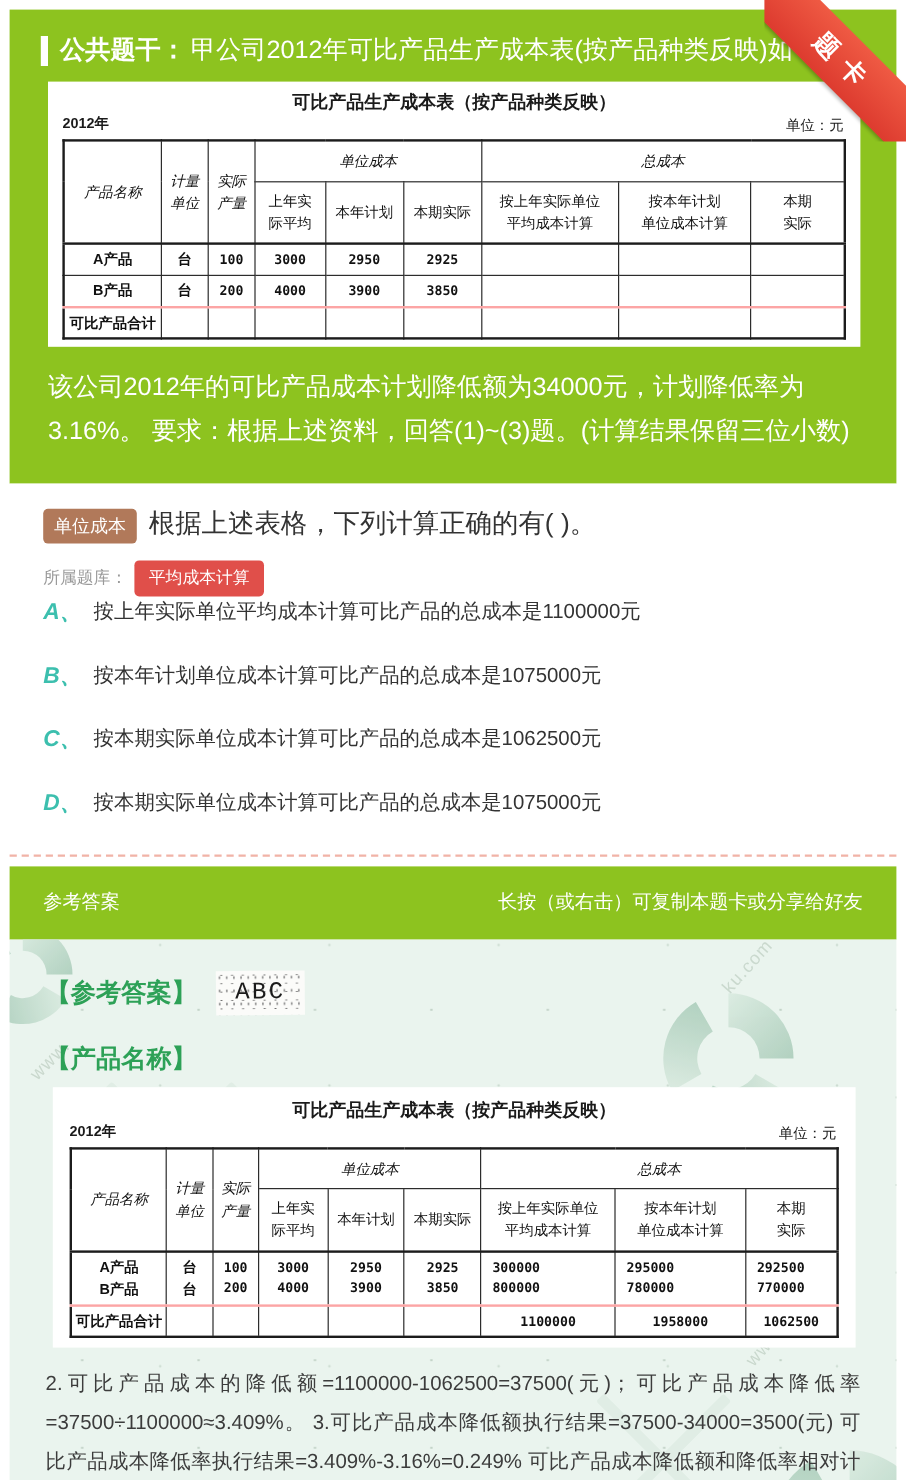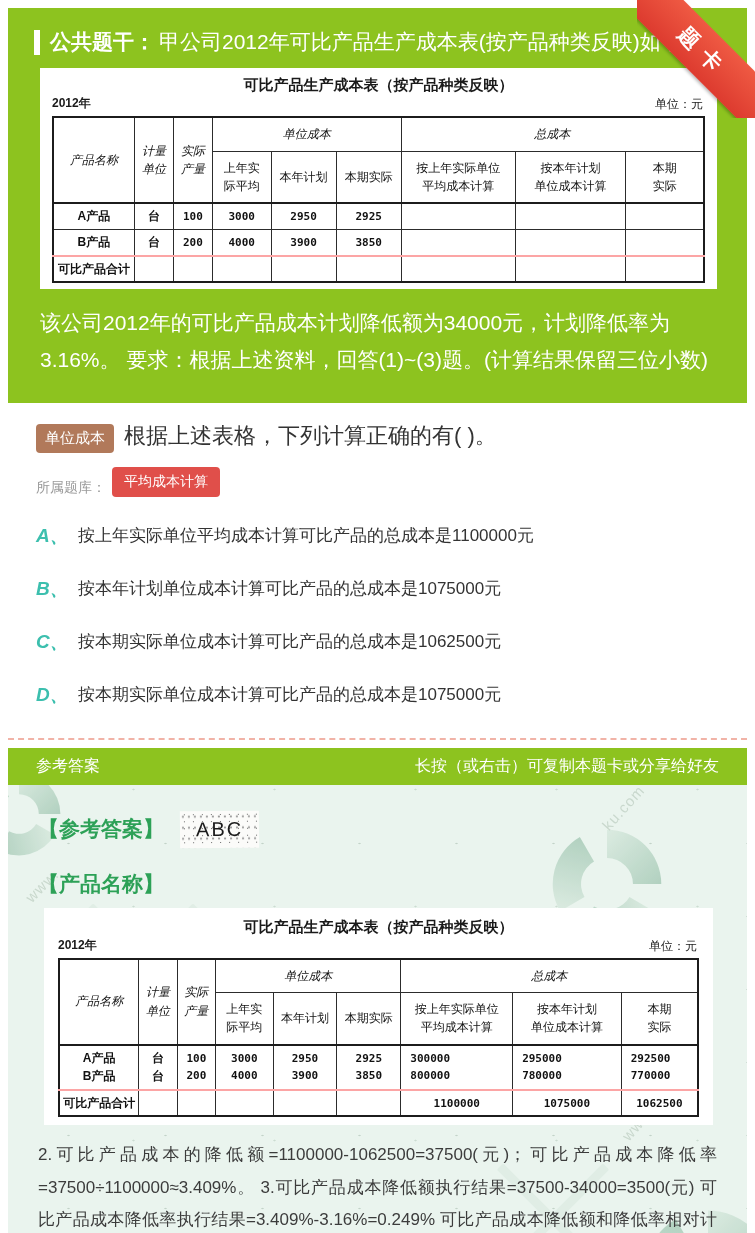--- a/index.html
+++ b/index.html
@@ -32,29 +32,29 @@
         { text-align:left; padding-left:9px; }
 
   .stem-note { font-size:21px; line-height:1.75; margin:16px 2px 0 6px; }
 
   
   .question-section { background:#ffffff; padding:18px 28px 14px 28px; border-bottom:2px dashed #f1b3a7; }
   .q-title-row { display:flex; align-items:flex-start; margin-bottom:14px; }
   .type-badge { background:#b1795a; color:#fff; font-size:15px; padding:5px 9px; border-radius:4px;
                 margin:3px 10px 0 0; white-space:nowrap; }
   .q-title { font-size:22px; color:#333; line-height:1.4; }
-  .bank-row { display:flex; align-items:flex-end; margin-bottom:26px; }
+  .bank-row { display:flex; align-items:center; }
   .bank-label { color:#9a9a9a; font-size:14px; margin-right:6px; }
   .bank-badge { background:#e04f4a; color:#fff; font-size:14px; padding:6px 12px; border-radius:4px; }
   .option-row { display:flex; align-items:flex-start; margin-bottom:27px; cursor:pointer; }
   .opt-letter { color:#3cbfae; font-size:19px; font-weight:bold; font-style:italic; width:42px; flex:0 0 42px; }
   .opt-text { font-size:17px; color:#333; line-height:1.4; padding-top:1px; }
 
   
-  .answer-bar { margin-top:8px; background:#8dc31f; height:37px; display:flex; align-items:center;
+  .answer-bar { margin-top:8px; background:#8dc31f; height:61px; display:flex; align-items:center;
                 justify-content:space-between; padding:0 28px; color:#fff; font-size:16px; }
 
   
   .answer-section { position:relative; background:#eaf4ee; padding:26px 30px 18px 30px; overflow:hidden;
     background-image:
       radial-gradient(#c3d3c8 0.8px, transparent 1.4px),
       radial-gradient(#ccdcd1 0.8px, transparent 1.4px);
     background-size:97px 73px, 141px 117px;
     background-position:12px 22px, 55px 63px; }
   .answer-content { position:relative; z-index:2; }
@@ -63,21 +63,21 @@
   .wm-text { color:#c2d2c6; font-size:15px; letter-spacing:1px; opacity:.8; }
   .wm-bar { width:150px; height:9px; background:#dcebe1; opacity:.75; border-radius:2px; }
 
   .ref-row { display:flex; align-items:center; }
   .green-label { color:#2da157; font-size:21px; font-weight:bold; }
   .captcha { display:inline-block; margin-left:16px; padding:7px 16px; background:#fbfbf9;
              font-size:20px; color:#1b1b1b; letter-spacing:2px; transform:rotate(-0.5deg);
              background-image:
                radial-gradient(#6b6b6b 0.6px, transparent 1px),
                radial-gradient(#9a9a9a 0.5px, transparent 0.9px);
-             background-size:9px 7px, 6px 11px; }
+             background-size:9px 7px, 6px 11px;font-family:Liberation Mono, monospace; }
   .analysis-label { margin-top:22px; }
   .analysis-intro { margin-top:14px; font-size:17px; color:#333; }
   .answer-table-card { margin-top:10px; padding:10px 14px 8px 14px; background:#fff; }
   .analysis-body { margin-top:14px; font-size:17px; color:#3c3c3c; line-height:1.9; text-align:justify; }
 
   
   .ribbon-wrap { position:absolute; top:0; right:0; width:118px; height:118px; overflow:hidden; z-index:5; }
   .ribbon { position:absolute; top:26px; left:-42px; width:210px; padding:9px 0;
             background:linear-gradient(180deg,#ef5a43,#dd3b2f); transform:rotate(45deg);
             text-align:center; color:#fff; font-size:21px; font-weight:bold; letter-spacing:10px;
@@ -321,21 +321,21 @@
 770000</td>
             </tr>
             <tr class="total-row">
               <td>可比产品合计</td>
               <td></td>
               <td class="num"></td>
               <td class="num"></td>
               <td class="num"></td>
               <td class="num"></td>
               <td class="num">1100000</td>
-              <td class="num">1075000</td>
+              <td class="num">1958000</td>
               <td class="num">1062500</td>
             </tr>
           </tbody>
         </table>
       </div>
 
       <div class="analysis-body">2.可比产品成本的降低额=1100000-1062500=37500(元)；可比产品成本降低率=37500÷1100000≈3.409%。 3.可比产品成本降低额执行结果=37500-34000=3500(元) 可比产品成本降低率执行结果=3.409%-3.16%=0.249% 可比产品成本降低额和降低率相对计划均增加，说明很好地完成了计划，应进一步查明原因，总结经验，在保证产品产量,质量的前提下，进一步追求成本降低目标。</div>
 
     </div>
   </div>

